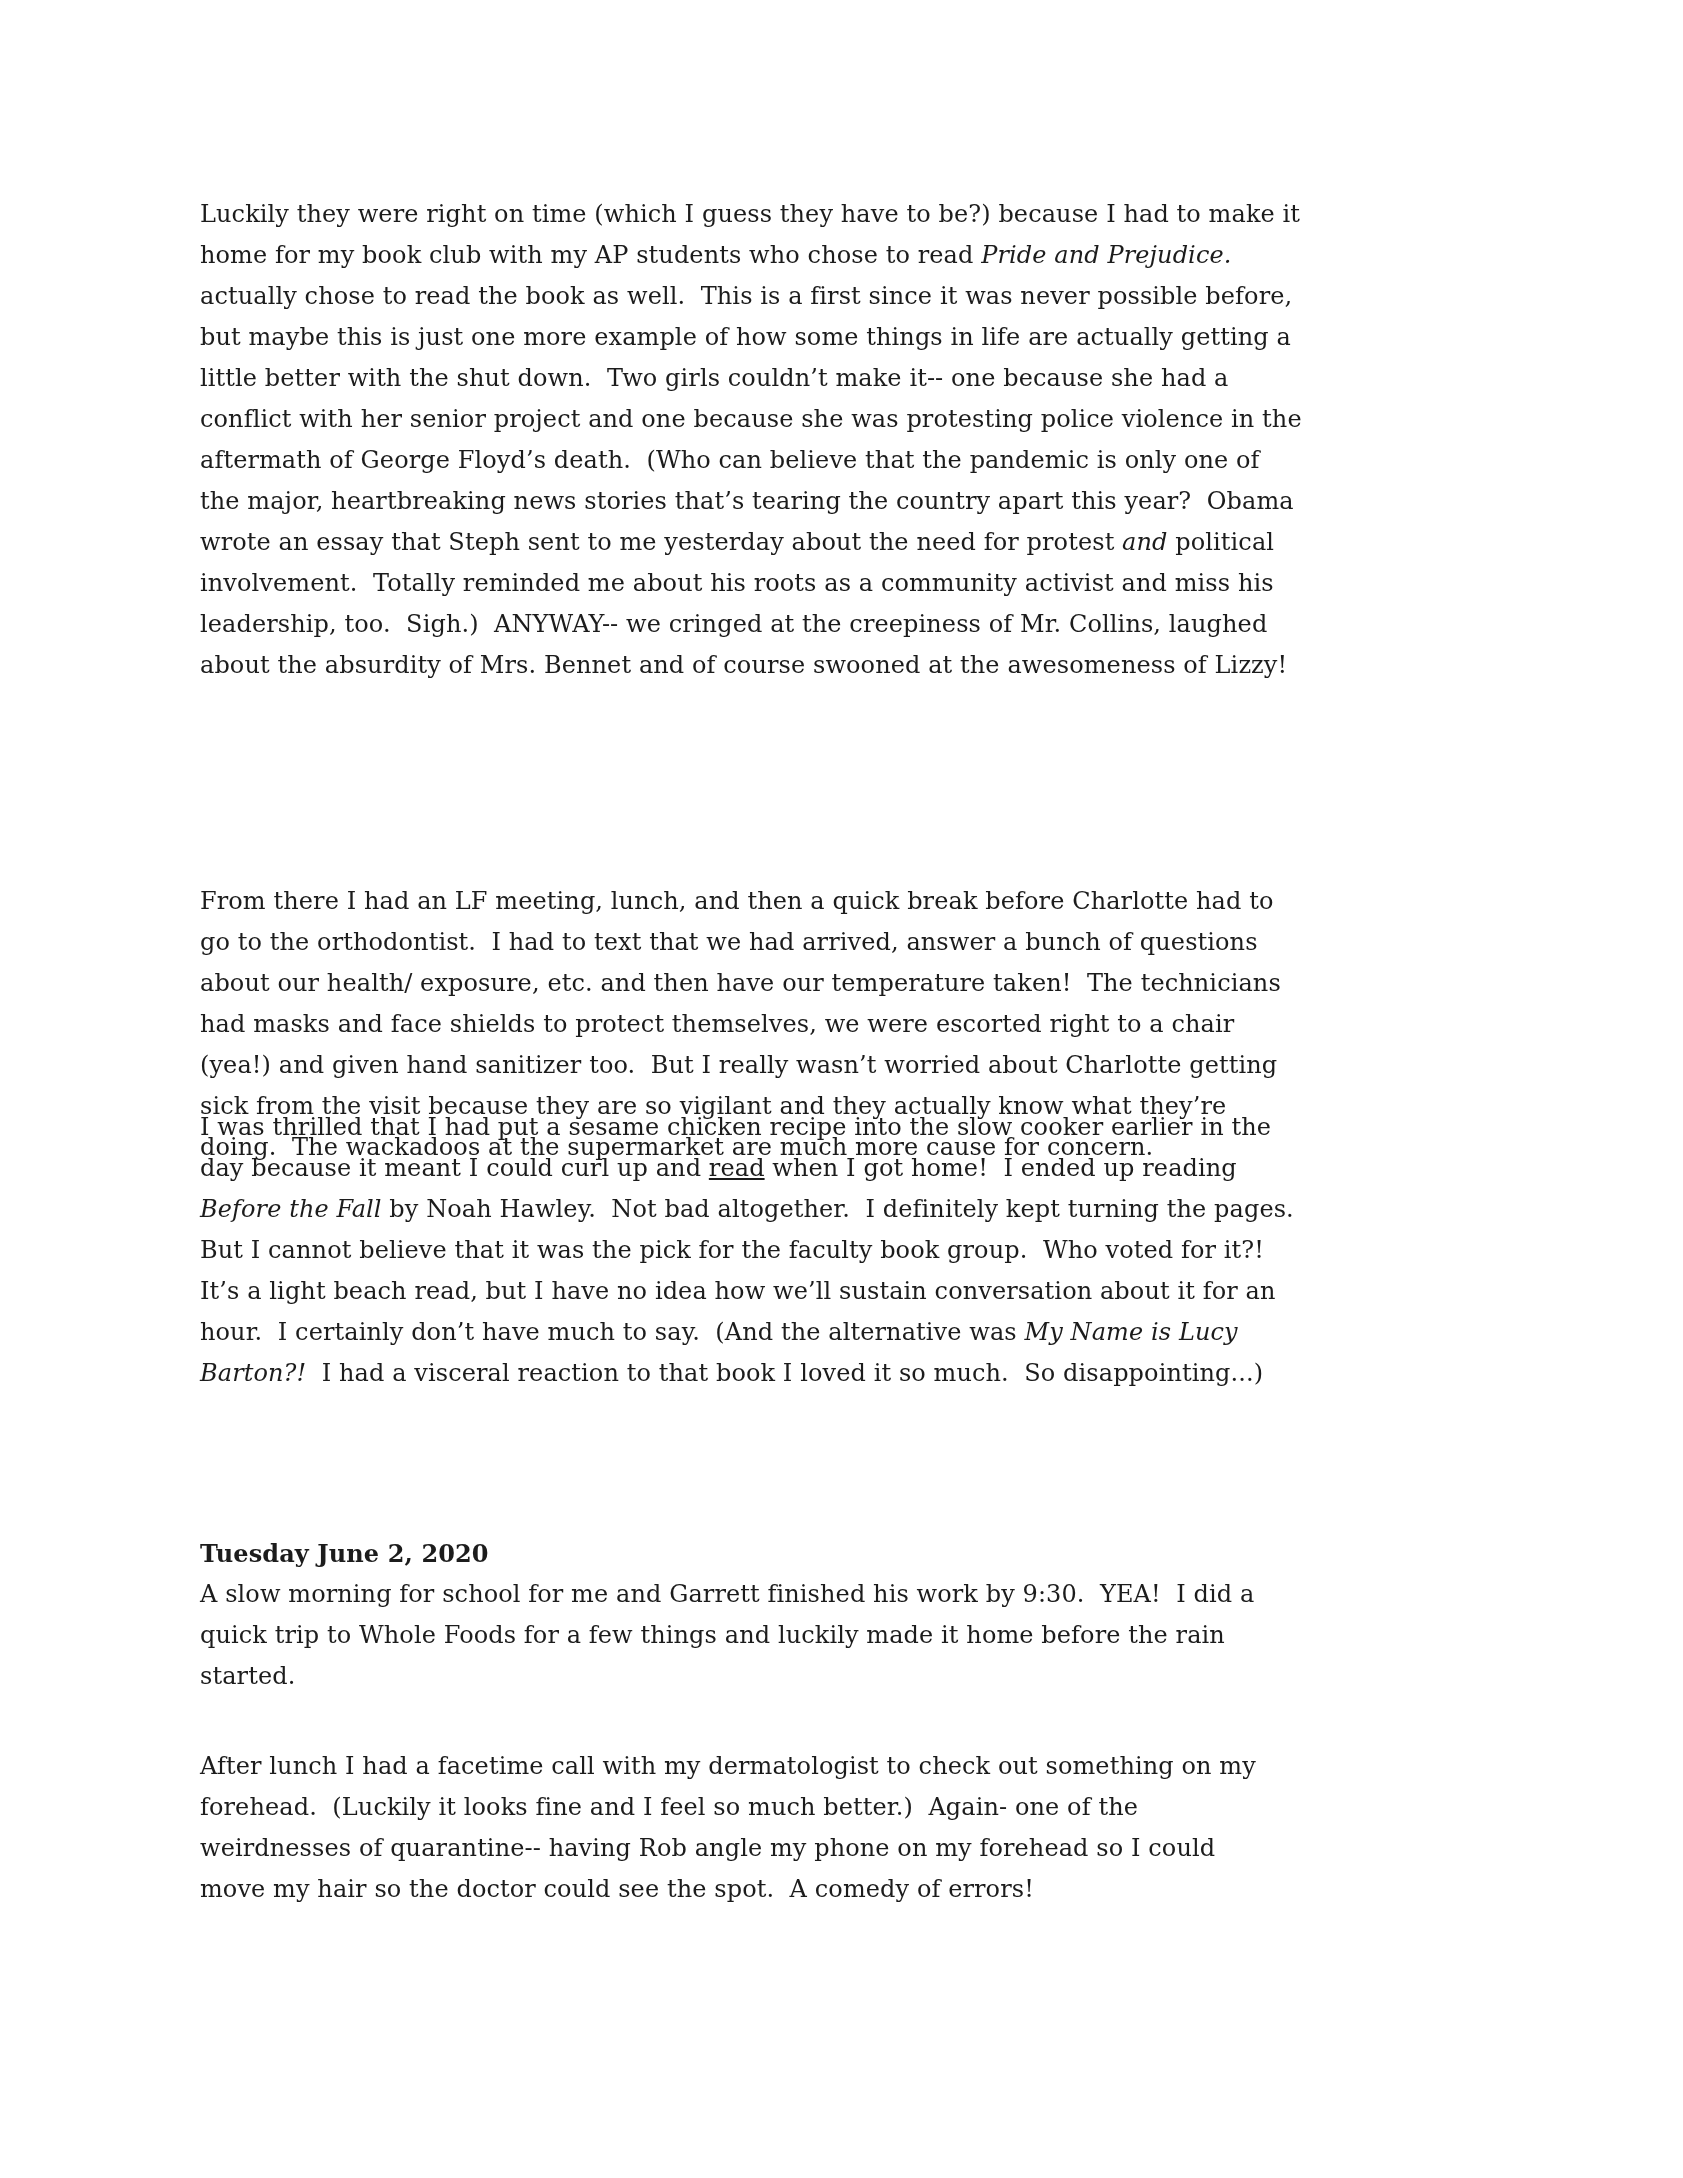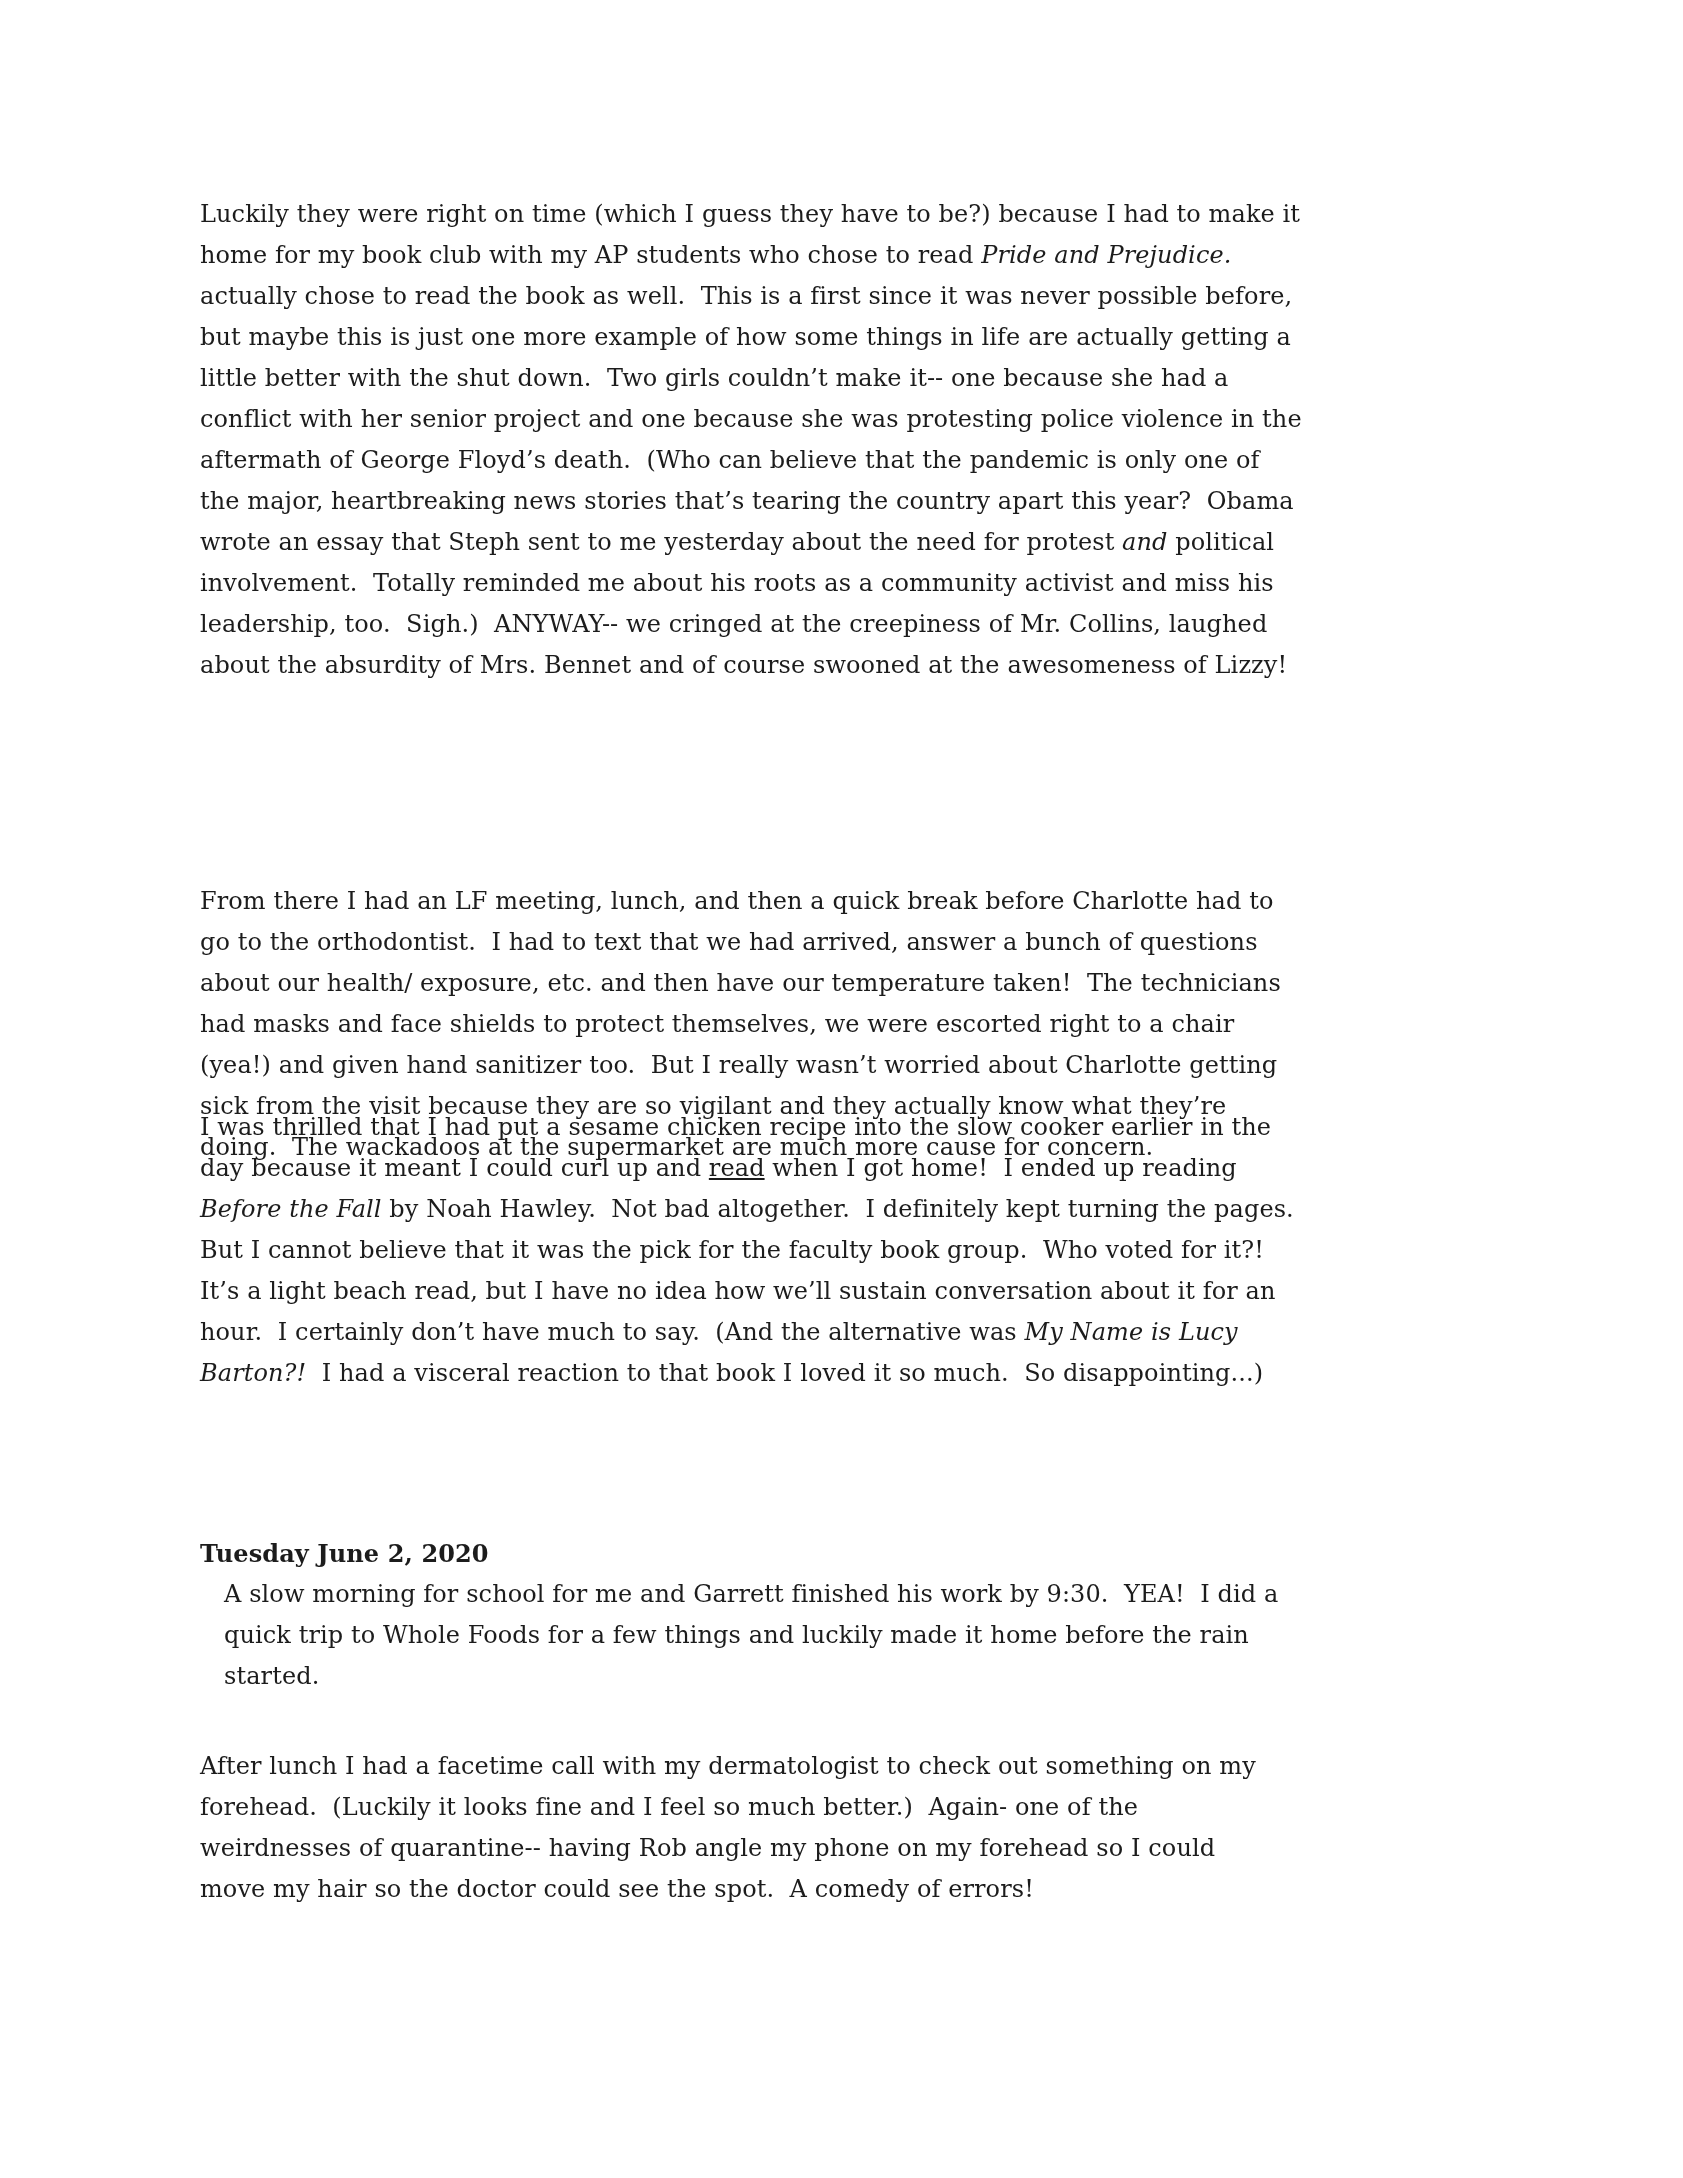--- a/index.html
+++ b/index.html
@@ -66,21 +66,21 @@
         <div class="line"><span>day because it meant I could curl up and </span><span class="underline">read</span><span> when I got home!  I ended up reading</span></div>
         <div class="line"><span class="italic">Before the Fall</span><span> by Noah Hawley.  Not bad altogether.  I definitely kept turning the pages.</span></div>
         <div class="line"><span>But I cannot believe that it was the pick for the faculty book group.  Who voted for it?!</span></div>
         <div class="line"><span>It’s a light beach read, but I have no idea how we’ll sustain conversation about it for an</span></div>
         <div class="line"><span>hour.  I certainly don’t have much to say.  (And the alternative was </span><span class="italic">My Name is Lucy</span></div>
         <div class="line"><span class="italic">Barton?!</span><span>  I had a visceral reaction to that book I loved it so much.  So disappointing...)</span></div>
       </div>
       <div class="block heading" style="top: 1533px;">
         <div class="line"><span class="bold">Tuesday June 2, 2020</span></div>
       </div>
-      <div class="block" style="top: 1574px; margin-left: 24px;">
+      <div class="block" style="top: 1574px;">
         <div class="line"><span>A slow morning for school for me and Garrett finished his work by 9:30.  YEA!  I did a</span></div>
         <div class="line"><span>quick trip to Whole Foods for a few things and luckily made it home before the rain</span></div>
         <div class="line"><span>started.</span></div>
       </div>
       <div class="block" style="top: 1746px;">
         <div class="line"><span>After lunch I had a facetime call with my dermatologist to check out something on my</span></div>
         <div class="line"><span>forehead.  (Luckily it looks fine and I feel so much better.)  Again- one of the</span></div>
         <div class="line"><span>weirdnesses of quarantine-- having Rob angle my phone on my forehead so I could</span></div>
         <div class="line"><span>move my hair so the doctor could see the spot.  A comedy of errors!</span></div>
       </div>

